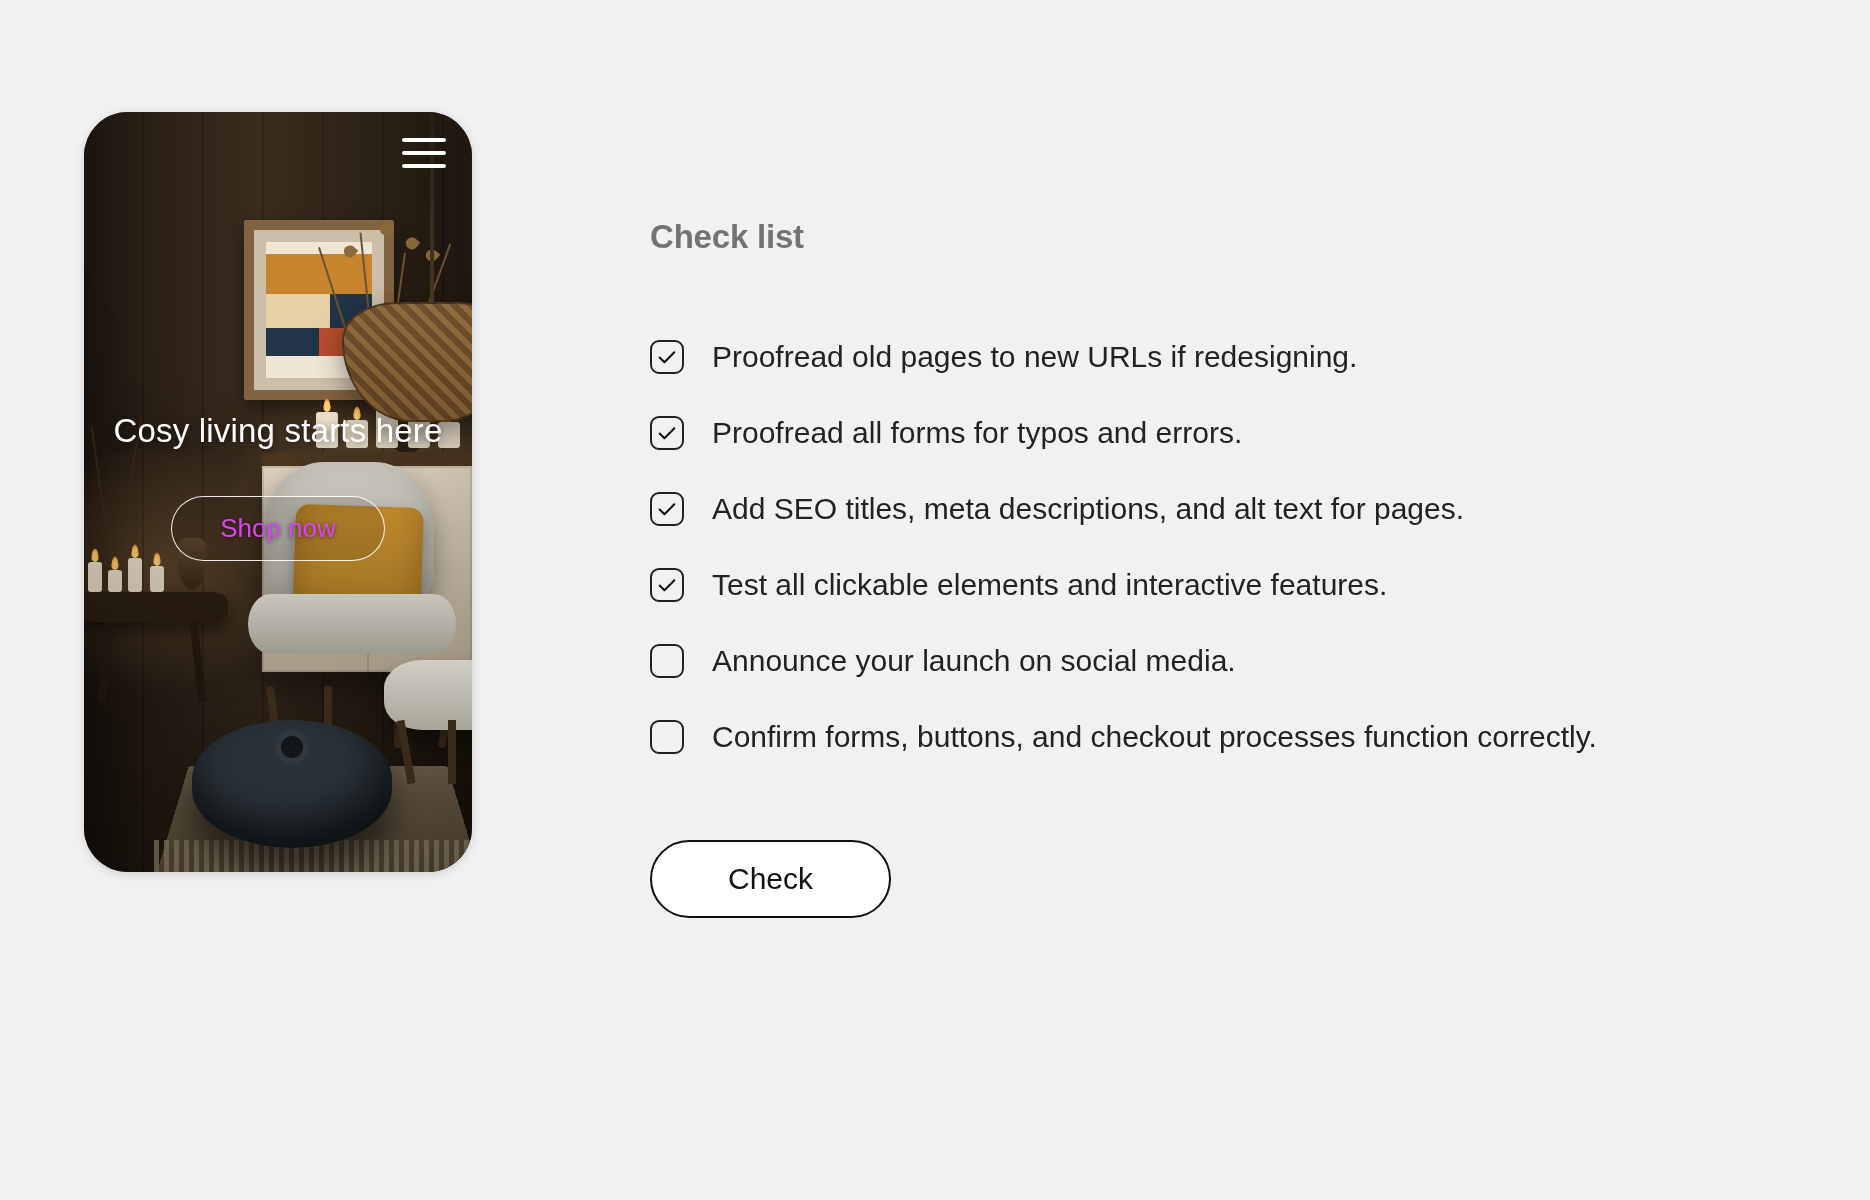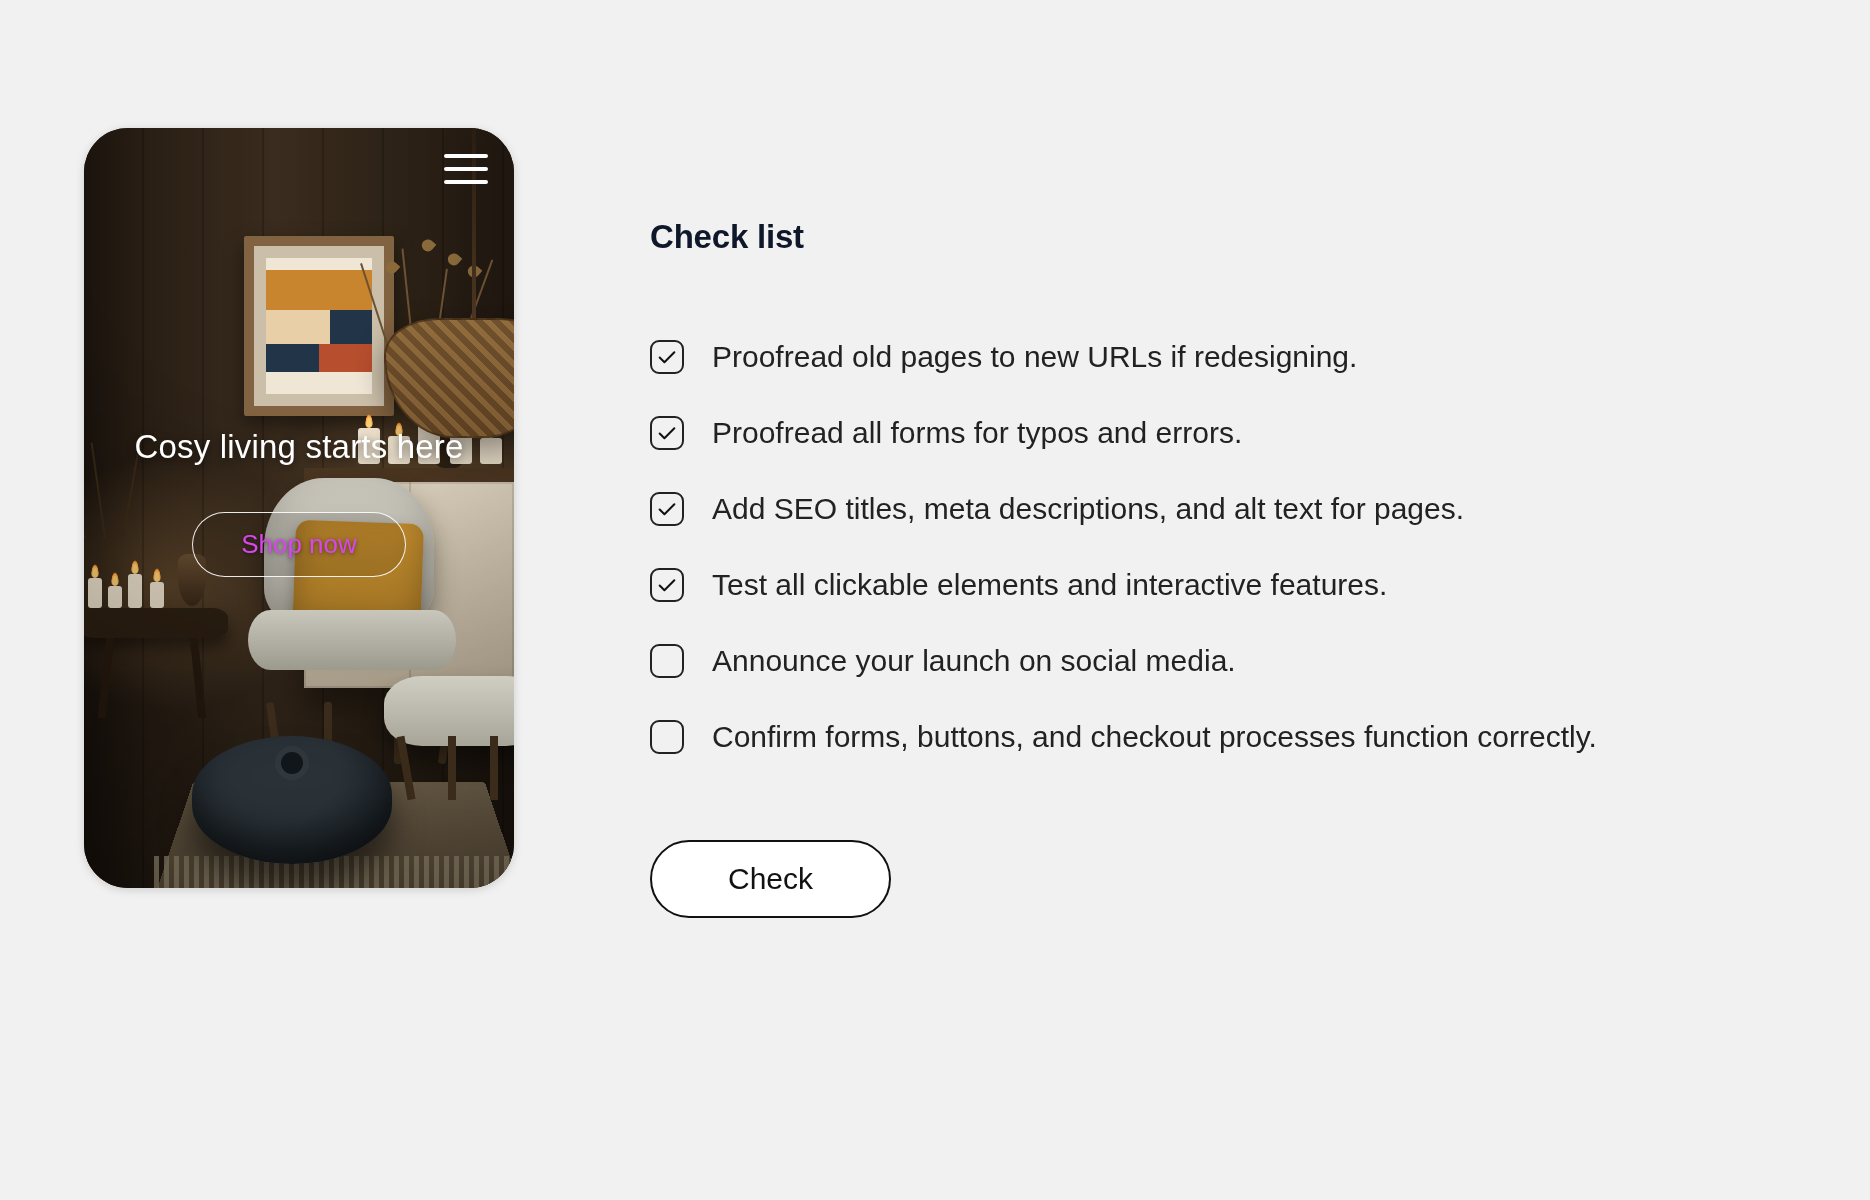--- a/index.html
+++ b/index.html
@@ -9,22 +9,22 @@
     font-family: -apple-system, BlinkMacSystemFont, "Segoe UI", Helvetica, Arial, sans-serif;
     color: #111;
     overflow: hidden;
     position: relative;
   }
 
   
   .phone-preview {
     position: absolute;
     left: 84px;
-    top: 128px;
-    width: 430px;
+    top: 112px;
+    width: 388px;
     height: 760px;
     border-radius: 44px;
     overflow: hidden;
     background: #2a1f16;
     box-shadow: 0 2px 10px rgba(0,0,0,0.15);
   }
   .room {
     position: absolute; inset: 0;
     background:
       radial-gradient(ellipse 280px 220px at 86% 52%, rgba(255,195,120,0.35), transparent 70%),
@@ -179,21 +179,21 @@
   .hero-text{ position:absolute; left:0; right:0; top:300px; z-index:15; text-align:center; color:#fff;}
   .hero-text h1{ font-size:33px; font-weight:500; letter-spacing:.2px; text-shadow:0 2px 8px rgba(0,0,0,.55);}
   .cta{ display:inline-block; margin-top:46px; padding:16px 48px; border:1.5px solid rgba(255,255,255,.9);
     color:#d946ef; font-size:26px; font-weight:500; border-radius:999px; background:rgba(0,0,0,.1);
     text-shadow:0 1px 4px rgba(0,0,0,.5); cursor:pointer;}
 
   
   .panel{
     position:absolute; left:650px; top:218px; right:0; 
   }
-  .panel h2{ font-size:33px; font-weight:700; letter-spacing:-.2px; color:#0f172a;}
+  .panel h2{ font-size:33px; font-weight:700; letter-spacing:-.2px; color:#737373;}
   .list{ margin-top:84px; }
   .item{ display:flex; align-items:center; gap:28px; margin-bottom:42px; white-space:nowrap;}
   .box{ width:34px; height:34px; border:2px solid #222; border-radius:9px; display:inline-flex;
     align-items:center; justify-content:center; cursor:pointer; flex:0 0 34px; background:#fff0;}
   .box svg{ width:22px; height:22px; display:none; stroke:#111; stroke-width:2.2; fill:none; stroke-linecap:round; stroke-linejoin:round;}
   .box.checked svg{ display:block;}
   .label{ font-size:30px; font-weight:400; color:#222;}
   .launch-btn{
     margin-top:44px; display:inline-block; padding:20px 76px; font-size:30px; font-weight:500;
     color:#111; background:#fff; border:2px solid #111; border-radius:999px; cursor:pointer;

